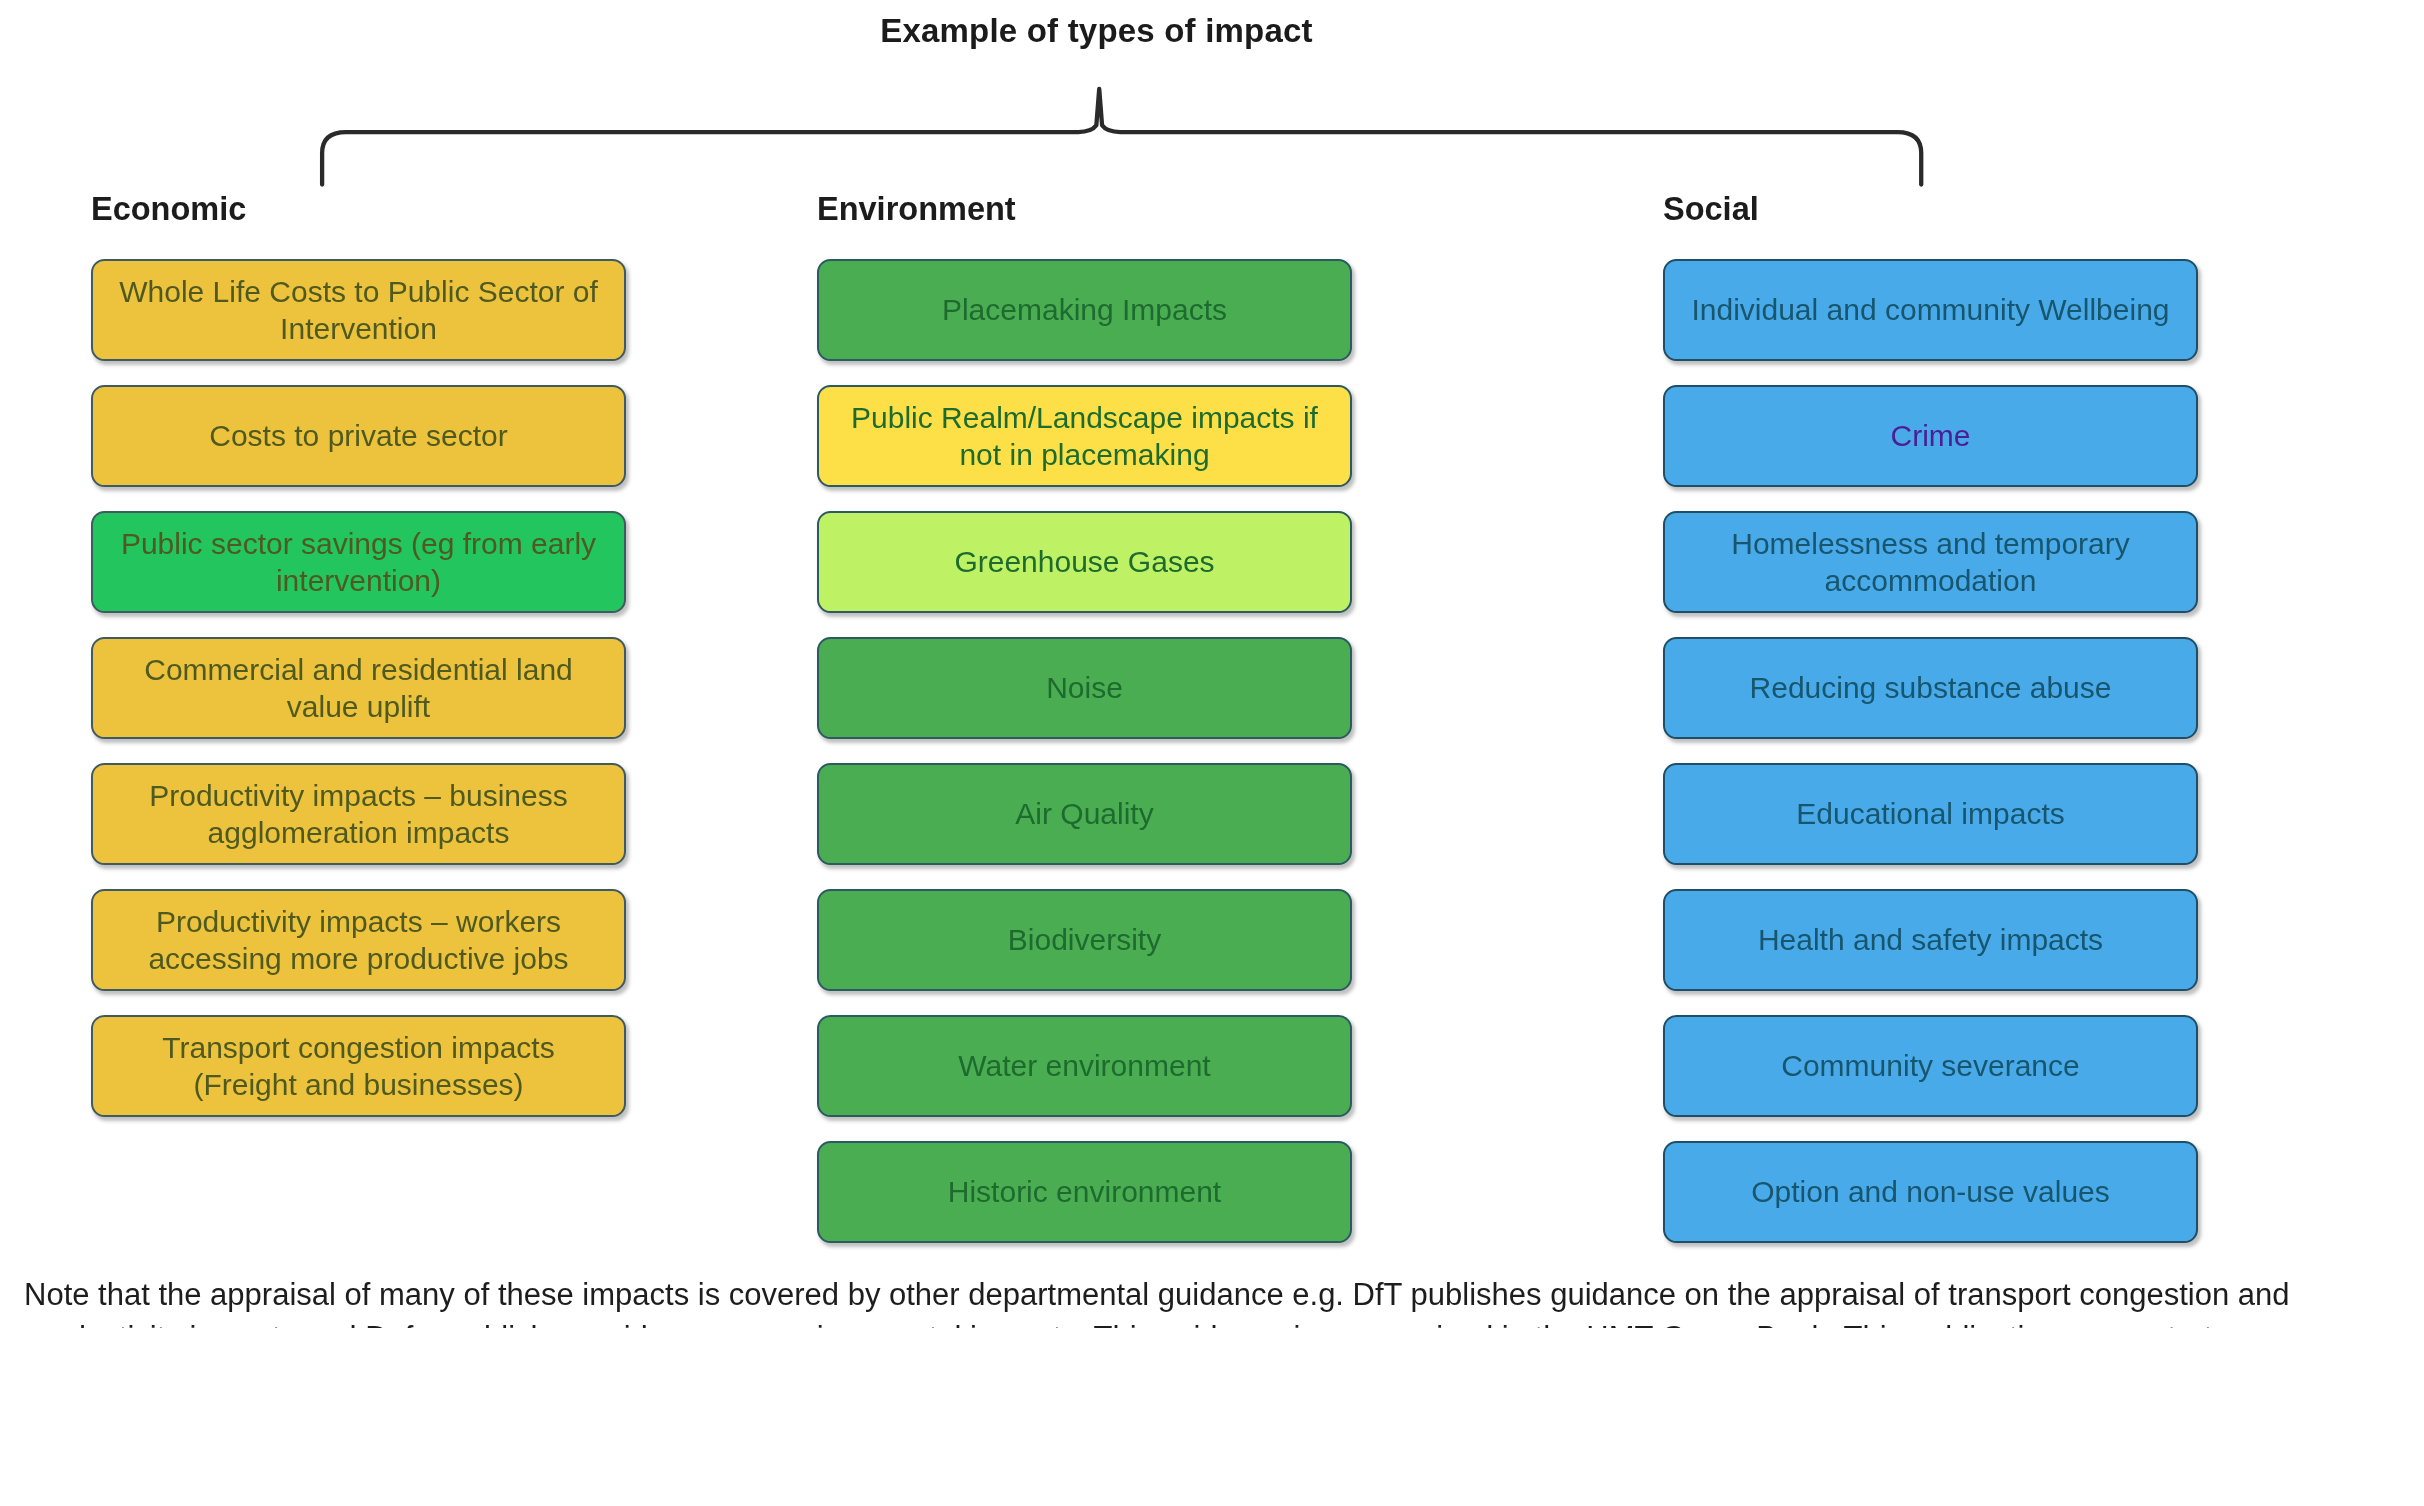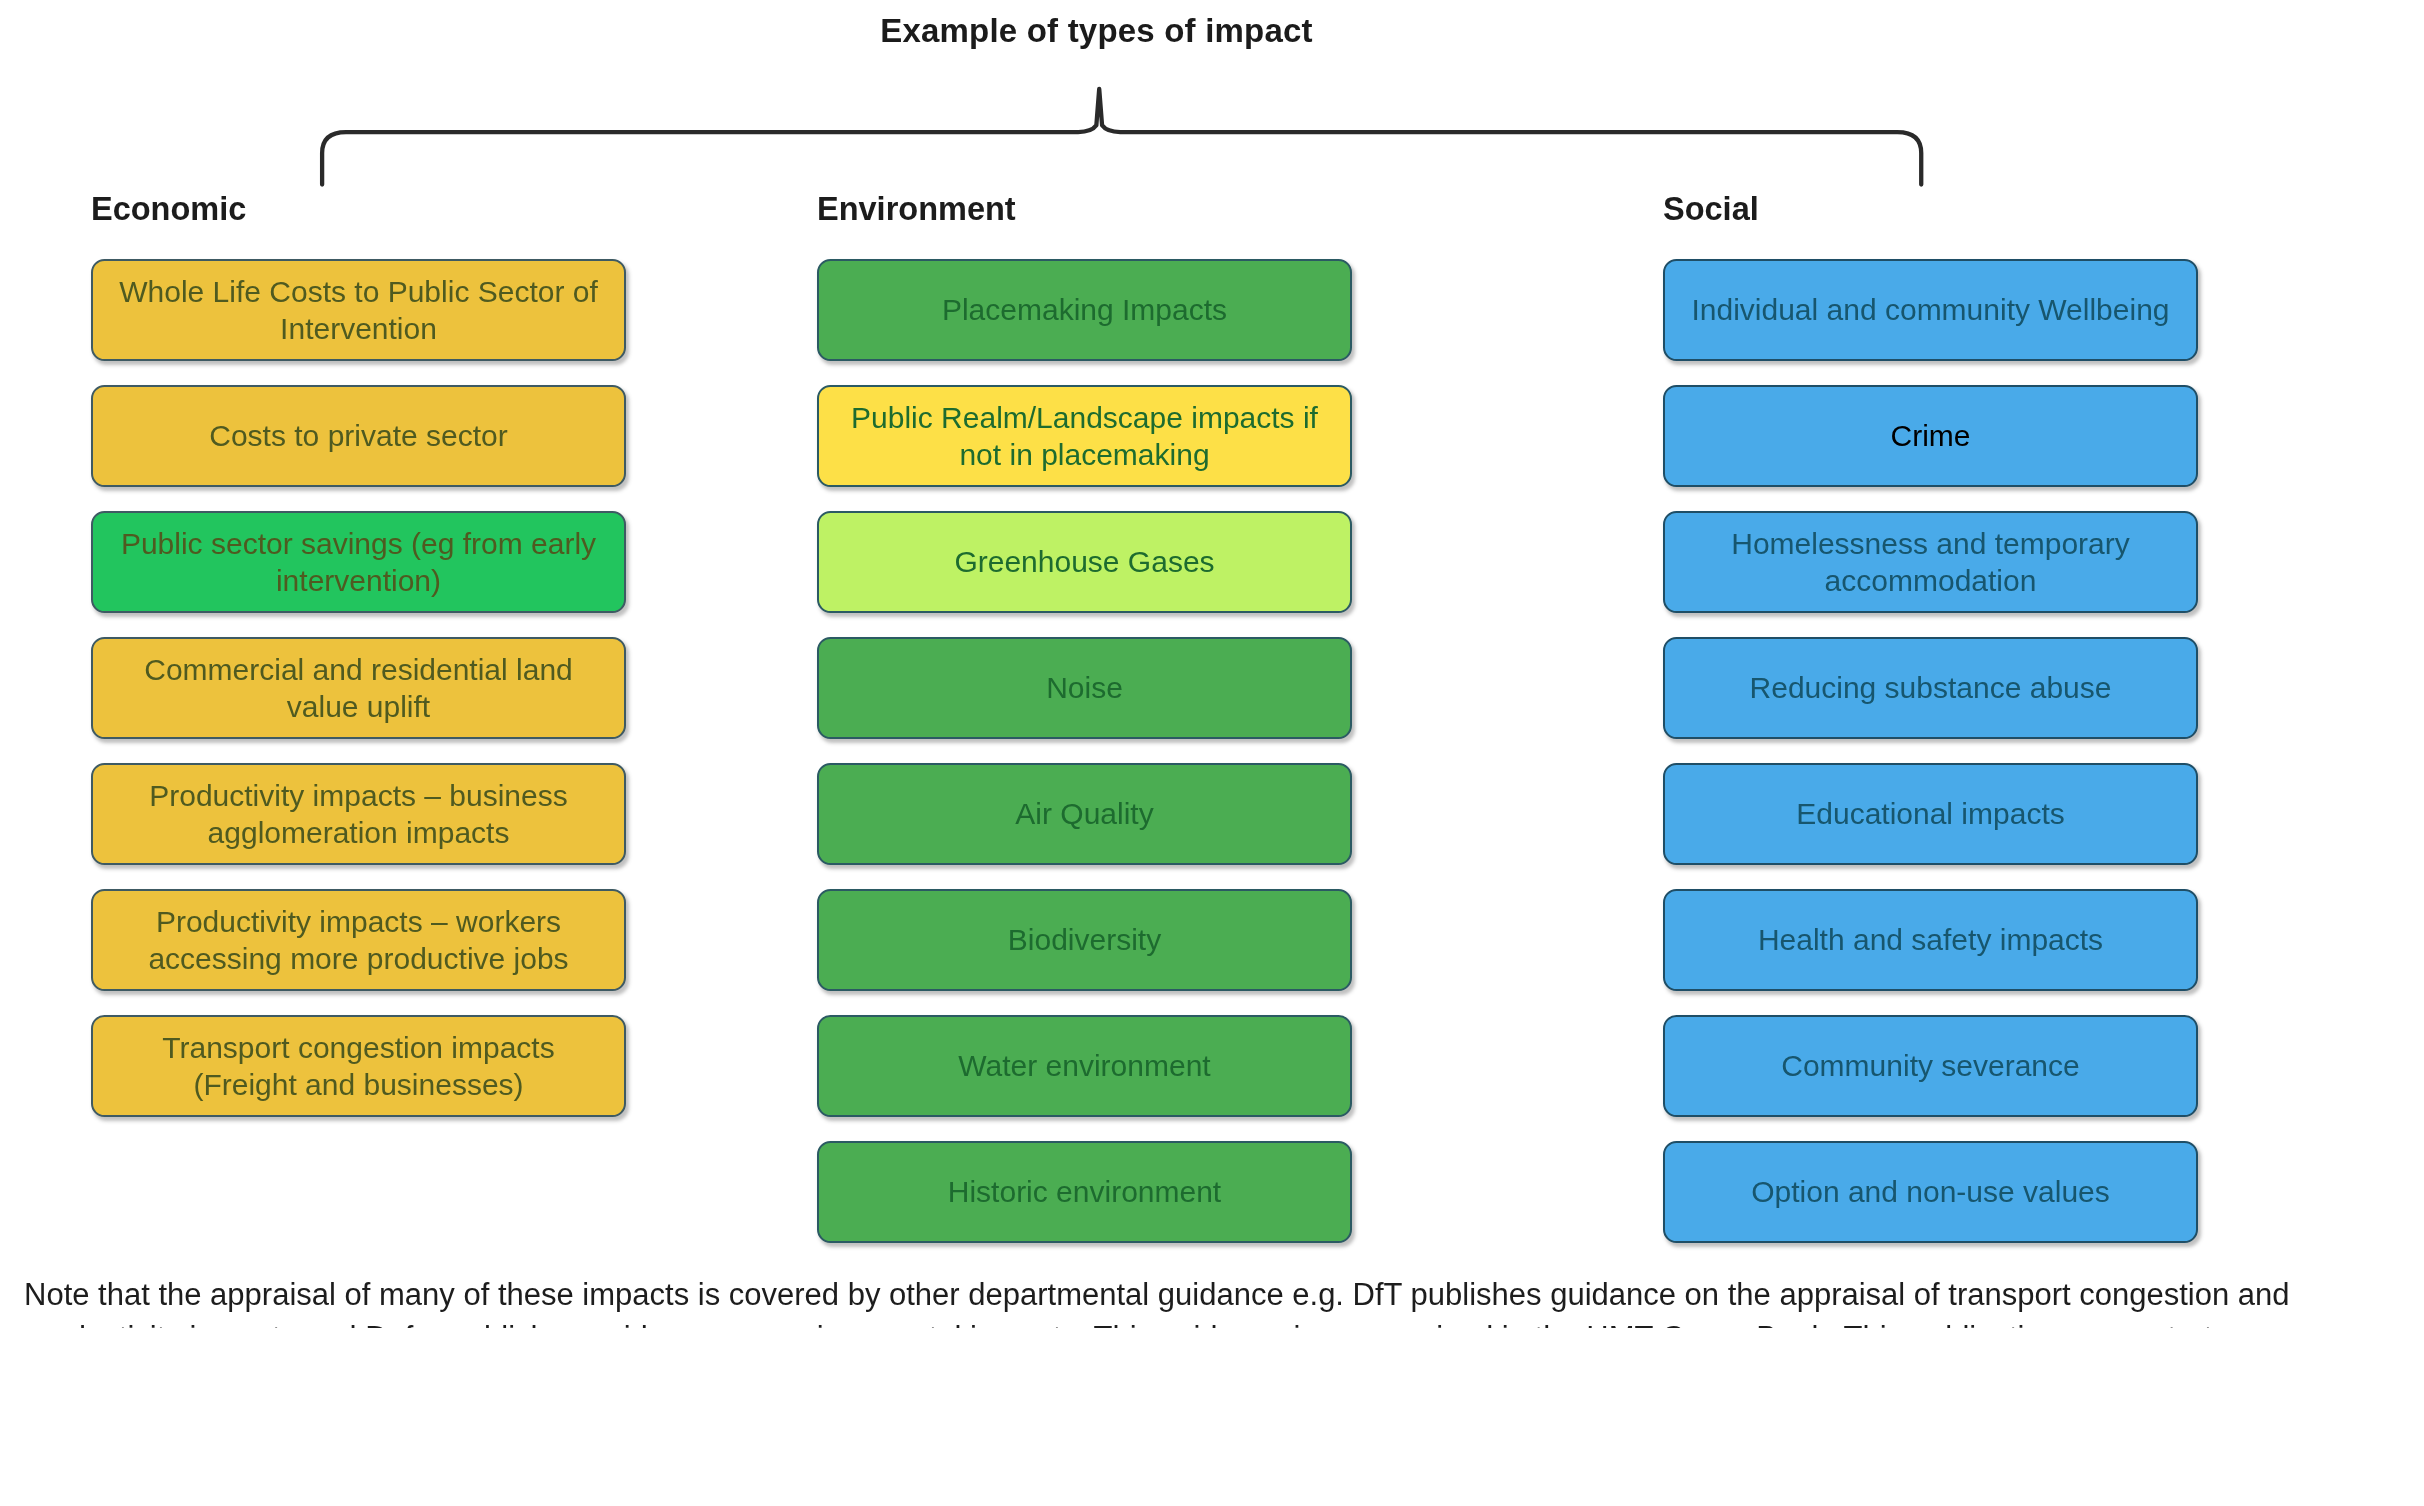--- a/index.html
+++ b/index.html
@@ -106,21 +106,21 @@
             <span>Historic environment</span>
           </div>
         </div>
   </div>
       <div class="column col-social">
     <div class="col-header">Social</div>
     <div class="box-list">
           <div class="box" style="background: rgb(73, 170, 233); border-color: rgb(31, 78, 102); color: rgb(23, 86, 110);">
             <span>Individual and community Wellbeing</span>
           </div>
-          <div class="box" style="background: rgb(73, 170, 233); border-color: rgb(31, 78, 102); color: #000000;">
+          <div class="box" style="background: rgb(73, 170, 233); border-color: rgb(31, 78, 102); color: #4c1d95;">
             <span>Crime</span>
           </div>
           <div class="box" style="background: rgb(73, 170, 233); border-color: rgb(31, 78, 102); color: rgb(23, 86, 110);">
             <span>Homelessness and temporary accommodation</span>
           </div>
           <div class="box" style="background: rgb(73, 170, 233); border-color: rgb(31, 78, 102); color: rgb(23, 86, 110);">
             <span>Reducing substance abuse</span>
           </div>
           <div class="box" style="background: rgb(73, 170, 233); border-color: rgb(31, 78, 102); color: rgb(23, 86, 110);">
             <span>Educational impacts</span>

